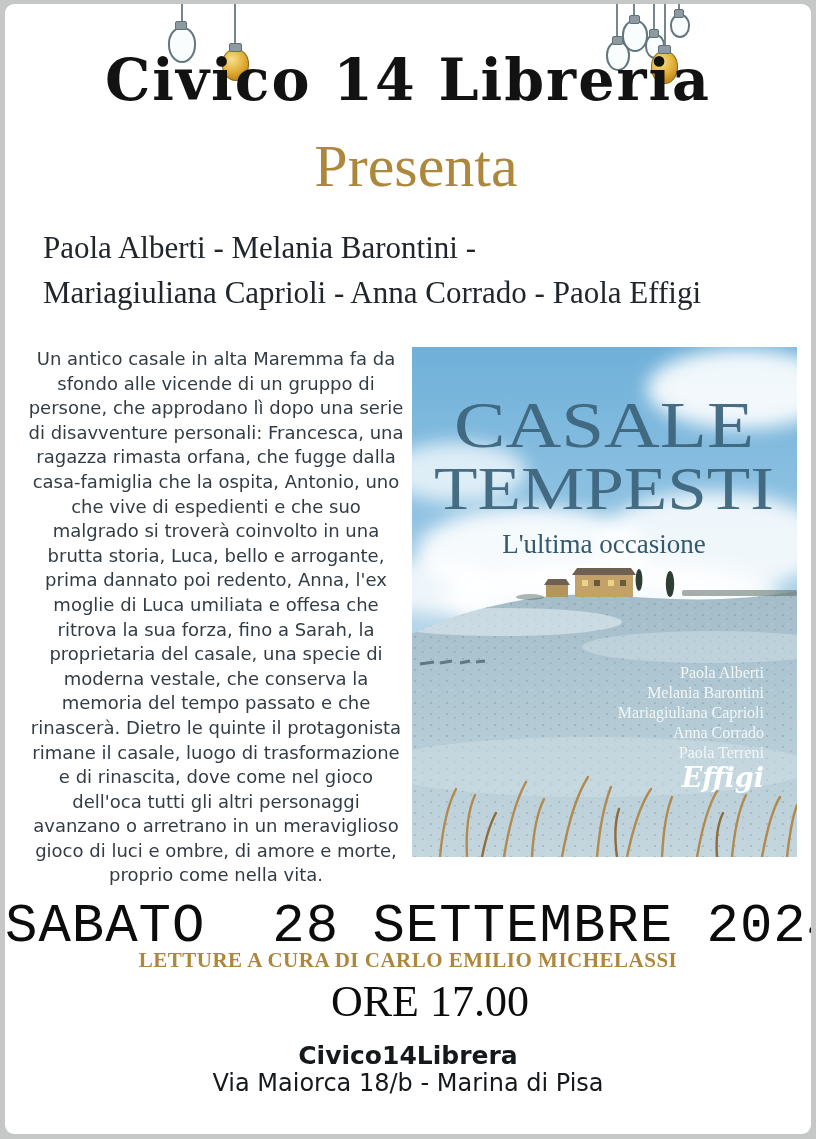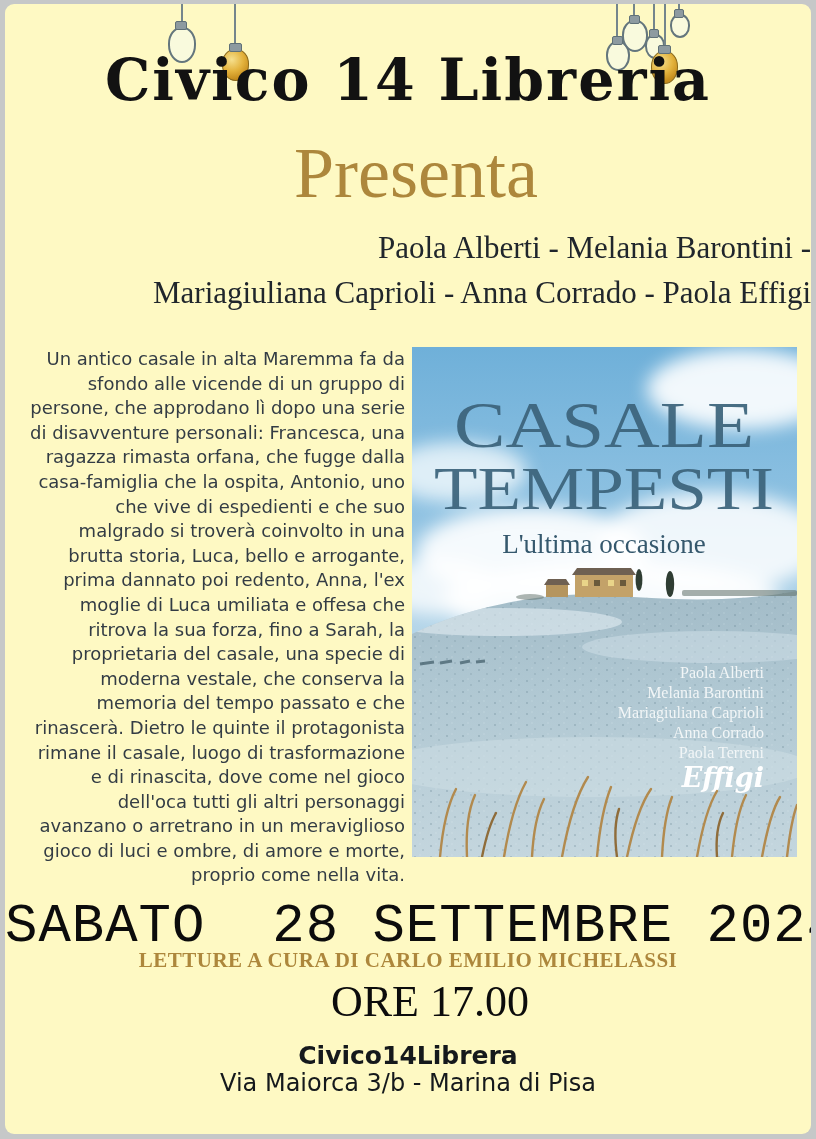--- a/index.html
+++ b/index.html
@@ -4,49 +4,49 @@
 <style>
   html,body{margin:0;padding:0;}
   body{
     width:816px;height:1139px;position:relative;
     background:#c6c8c8;
     font-family:"DejaVu Sans",sans-serif;
     overflow:hidden;
   }
   .poster{
     position:absolute;left:5px;top:4px;right:5px;bottom:5px;
-    background:#fef9c3;border-radius:9px;overflow:hidden;
+    background:#ffffff;border-radius:9px;overflow:hidden;
   }
   
   .string{position:absolute;width:2px;background:#75868c;}
   .bulb{position:absolute;border-radius:46% 46% 50% 50%;}
   .bulb.outline{background:rgba(244,250,252,.45);border:2px solid #64767d;}
   .bulb.gold{
     background:radial-gradient(circle at 35% 32%, #f6e08e 0%, #e3b23c 45%, #c68d1d 75%, #a8741472 100%),#d9a52e;
     border:1px solid #8a6a1e;
   }
   .cap{position:absolute;height:7px;border-radius:2px;background:#8d9aa0;border:1px solid #5f7077;}
   
   .logo-title{
     position:absolute;left:0;right:0;top:42px;text-align:center;
     font-family:"DejaVu Serif",serif;font-weight:bold;font-size:57px;
     letter-spacing:2px;color:#121212;
   }
   .presenta{
     position:absolute;left:0;right:0;top:128px;text-align:center;
-    font-family:"Liberation Serif",serif;font-size:72px;color:#ad873c;padding-left:16px;
+    font-family:"Liberation Serif",serif;font-size:60px;color:#ad873c;padding-left:16px;
   }
   .authors{
-    position:absolute;left:0;right:0;top:222px;text-align:right;
-    font-family:"Liberation Serif",serif;font-size:31px;color:#20262c;line-height:1.45;
+    position:absolute;left:0;right:0;top:222px;text-align:left;
+    font-family:"Liberation Serif",serif;font-size:31px;color:#20262c;line-height:1.45;padding-left:38px;
   }
   
   .synopsis{
     position:absolute;left:22px;top:343px;width:378px;
-    text-align:right;font-family:"DejaVu Sans",sans-serif;
+    text-align:center;font-family:"DejaVu Sans",sans-serif;
     font-size:18px;line-height:24.6px;color:#333c44;
   }
   
   .cover{position:absolute;left:407px;top:343px;width:385px;height:510px;}
   
   .event-date{
     position:absolute;left:0;right:0;top:892px;text-align:center;
     font-family:Liberation Mono, monospace;font-size:54px;color:#0c0c0c;
     white-space:pre;letter-spacing:1px;
   }
@@ -200,16 +200,16 @@
       <path d="M305,510 q-2,-28 6,-44" stroke="#8f6c3a"></path>
     </g>
   </svg>
 
   <div class="event-date">SABATO  28 SETTEMBRE 2024</div>
   <div class="event-readings">LETTURE A CURA DI CARLO EMILIO MICHELASSI</div>
   <div class="event-time">ORE 17.00</div>
 
   <div class="footer">
     <div class="name">Civico14Librera</div>
-    <div class="addr">Via Maiorca 3/b - Marina di Pisa</div>
+    <div class="addr">Via Maiorca 18/b - Marina di Pisa</div>
   </div>
 
 </div>
 
 </body></html>

